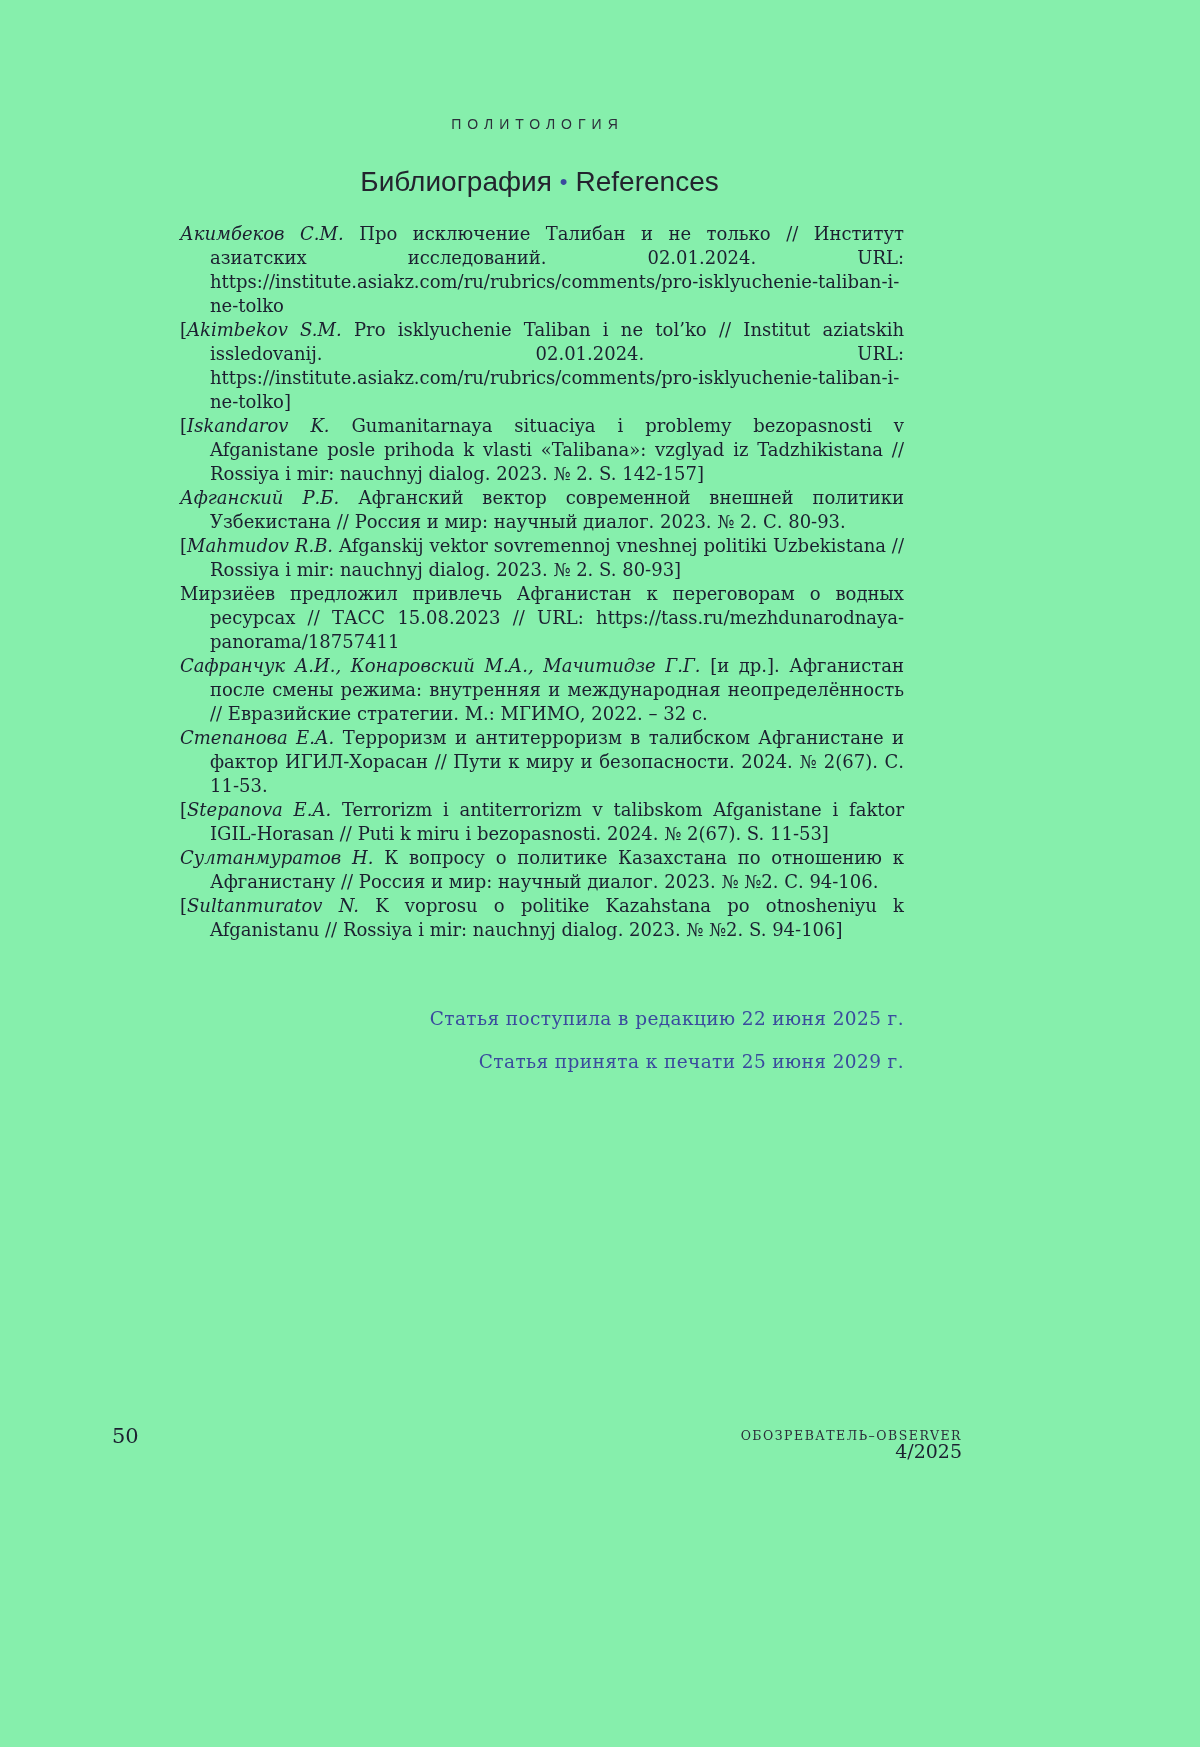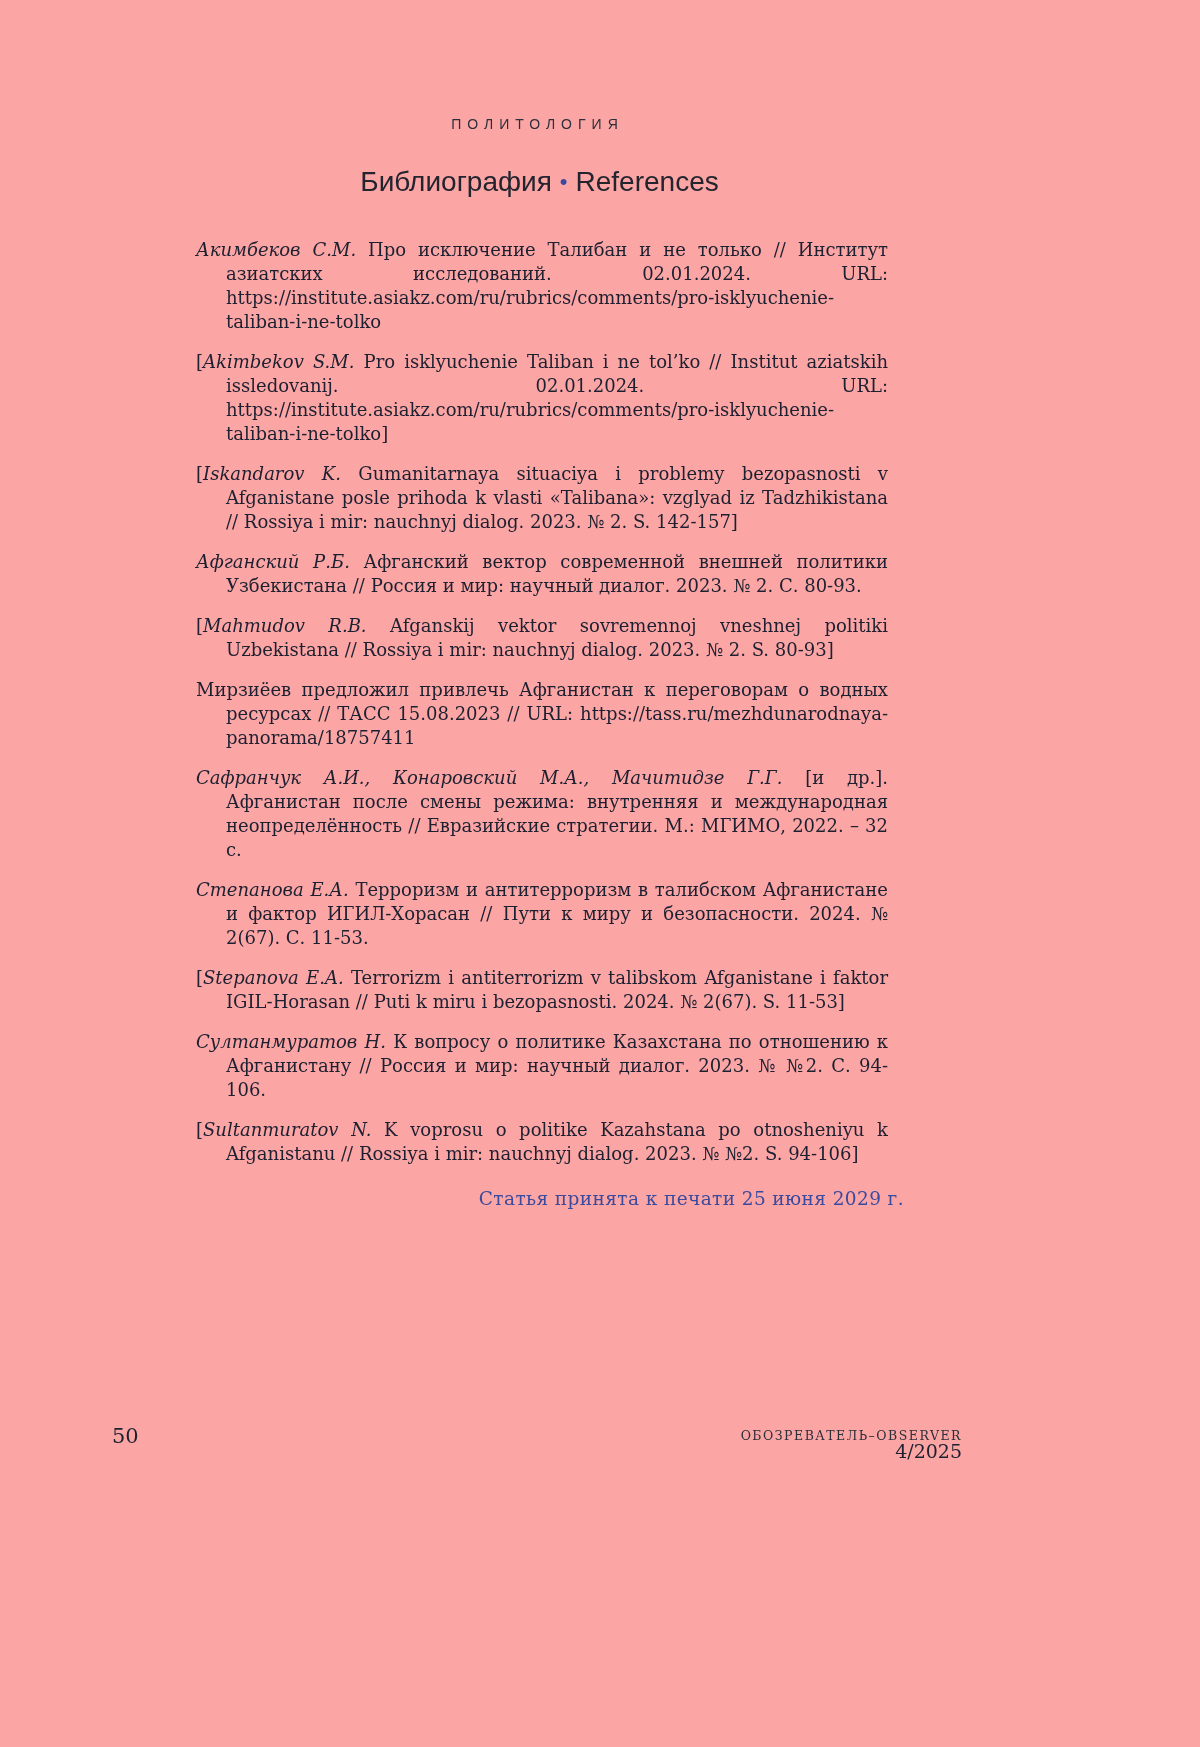--- a/index.html
+++ b/index.html
@@ -5,21 +5,21 @@
   html, body {
     margin: 0;
     padding: 0;
     background: #e8e8e8;
   }
   .sheet {
     position: relative;
     width: 1200px;
     height: 1747px;
     margin: 0 auto;
-    background: #fca5a5;
+    background: #86efac;
     font-family: "DejaVu Serif", serif;
     color: #1c2030;
     overflow: hidden;
   }
   .running-head {
     position: absolute;
     top: 116px;
     left: 115px;
     width: 845px;
     text-align: center;
@@ -44,21 +44,21 @@
     padding: 0 8px;
     vertical-align: 2px;
   }
   .content {
     position: absolute;
     top: 222px;
     left: 180px;
     width: 724px;
   }
   .ref {
-    margin: 16px;
+    margin: 0;
     font-size: 18px;
     line-height: 24px;
     text-align: justify;
     padding-left: 30px;
     text-indent: -30px;
     overflow-wrap: break-word;
     word-break: break-word;
   }
   .ref .it { font-style: italic; }
   .ref .rm { font-style: normal; }
@@ -122,20 +122,21 @@
         <p class="ref"><span class="it">Афганский Р.Б.</span><span class="rm"> Афганский вектор современной внешней политики Узбекистана // Россия и мир: научный диалог. 2023. № 2. С. 80-93.</span></p>
         <p class="ref"><span class="rm">[</span><span class="it">Mahmudov R.B.</span><span class="rm"> Afganskij vektor sovremennoj vneshnej politiki Uzbekistana // Rossiya i mir: nauchnyj dialog. 2023. № 2. S. 80-93]</span></p>
         <p class="ref"><span class="rm">Мирзиёев предложил привлечь Афганистан к переговорам о водных ресурсах // ТАСС 15.08.2023 // URL: https://tass.ru/mezhdunarodnaya-panorama/18757411</span></p>
         <p class="ref"><span class="it">Сафранчук А.И., Конаровский М.А., Мачитидзе Г.Г.</span><span class="rm"> [и др.]. Афганистан после смены режима: внутренняя и международная неопределённость // Евразийские стратегии. М.: МГИМО, 2022. – 32 с.</span></p>
         <p class="ref"><span class="it">Степанова Е.А.</span><span class="rm"> Терроризм и антитерроризм в талибском Афганистане и фактор ИГИЛ-Хорасан // Пути к миру и безопасности. 2024. № 2(67). С. 11-53.</span></p>
         <p class="ref"><span class="rm">[</span><span class="it">Stepanova E.A.</span><span class="rm"> Terrorizm i antiterrorizm v talibskom Afganistane i faktor IGIL-Horasan // Puti k miru i bezopasnosti. 2024. № 2(67). S. 11-53]</span></p>
         <p class="ref"><span class="it">Султанмуратов Н.</span><span class="rm"> К вопросу о политике Казахстана по отношению к Афганистану // Россия и мир: научный диалог. 2023. № №2. С. 94-106.</span></p>
         <p class="ref"><span class="rm">[</span><span class="it">Sultanmuratov N.</span><span class="rm"> K voprosu o politike Kazahstana po otnosheniyu k Afganistanu // Rossiya i mir: nauchnyj dialog. 2023. № №2. S. 94-106]</span></p>
       </div>
 
+    <p class="note note-received">Статья поступила в редакцию 22 июня 2025 г.</p>
 
     <p class="note note-accepted">Статья принята к печати 25 июня 2029 г.</p>
   </div>
 
   <div class="footer">
     <span class="page-number">50</span>
     <span class="journal-name">ОБОЗРЕВАТЕЛЬ–OBSERVER</span>
     <span class="issue-number">4/2025</span>
   </div>
 

